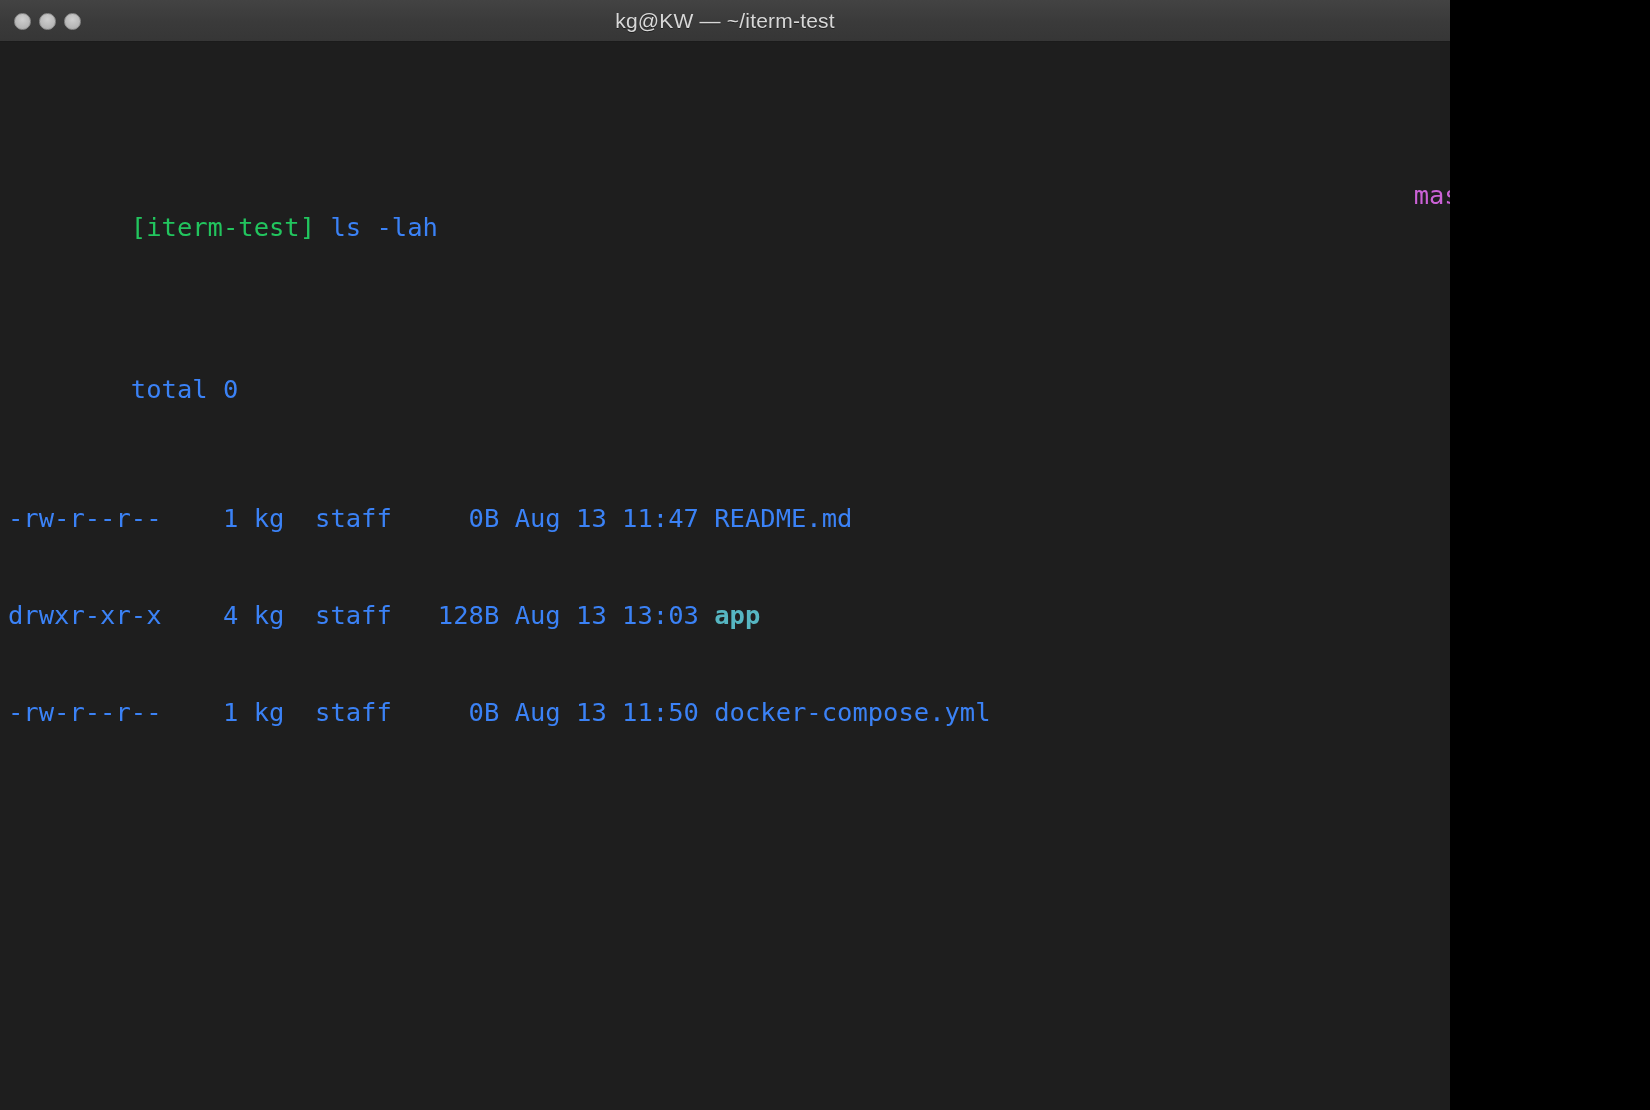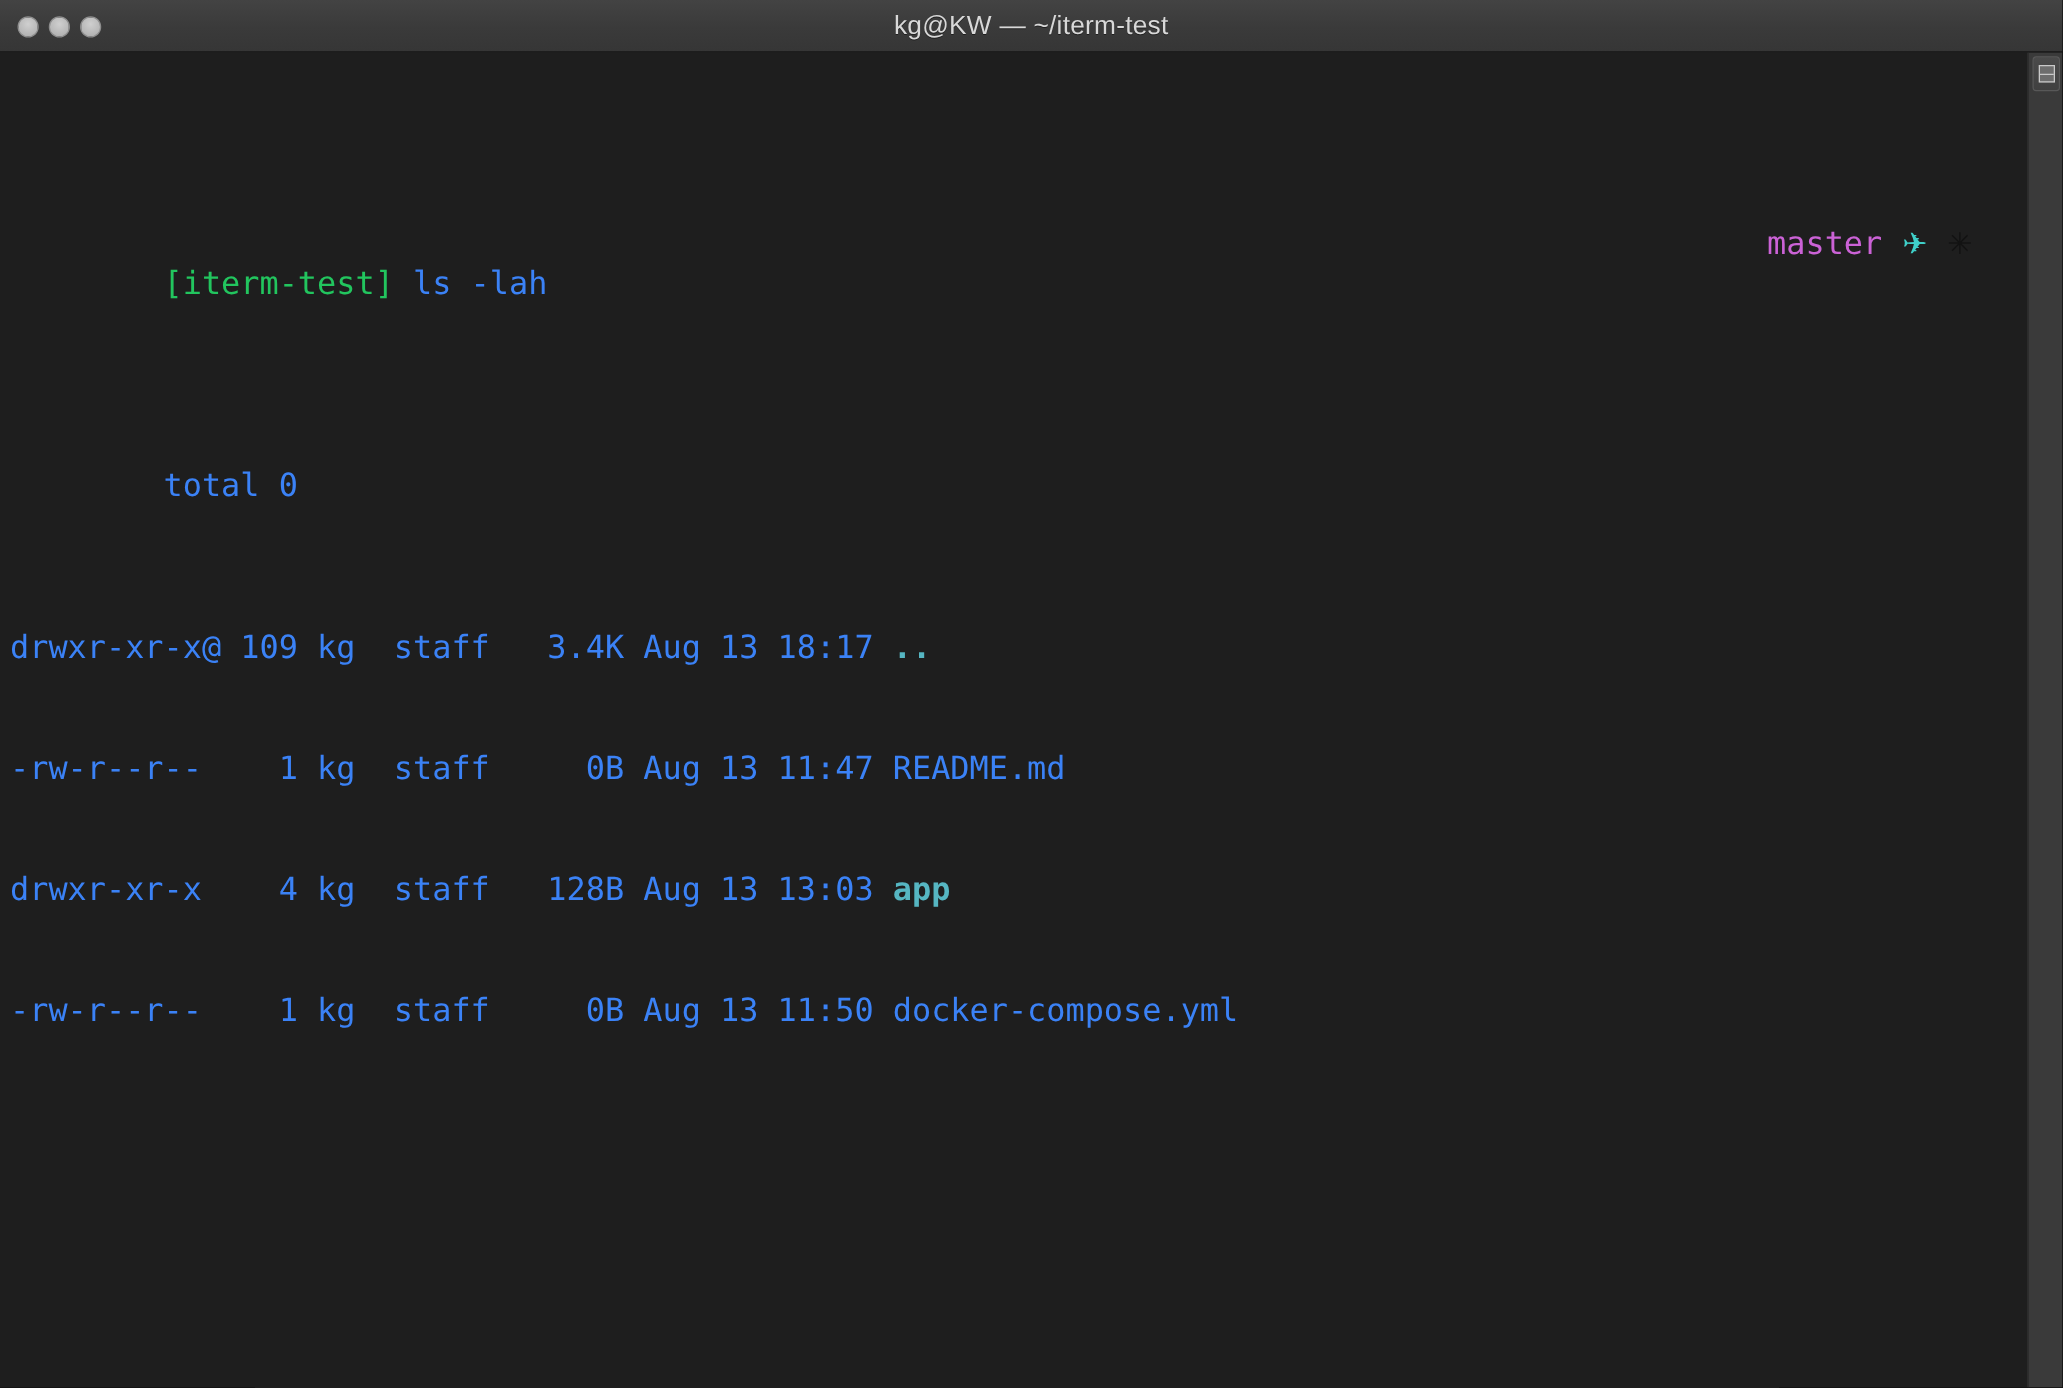--- a/index.html
+++ b/index.html
@@ -9,21 +9,21 @@
   }
   body {
     width: 1650px;
     height: 1110px;
     overflow: hidden;
     font-family: "DejaVu Sans Mono", monospace;
   }
 
   #window {
     position: relative;
-    width: 1650px;
+    width: 1450px;
     height: 1110px;
     background: #1e1e1e;
     overflow: hidden;
   }
 
   
   #titlebar {
     position: relative;
     height: 42px;
     background: linear-gradient(to bottom, #434343 0%, #3a3a3a 55%, #363636 100%);
@@ -186,21 +186,20 @@
           <span class="icon aster-ico c-aster">✳</span>
         </span>
       </div>
 
       
       <div class="line">
         <span class="c-white">total 0</span>
       </div>
 
       
-      <div class="line"><span class="c-white">drwxr-xr-x@ 109 kg  staff   3.4K Aug 13 18:17 </span><span class="c-dir">..</span></div>
       <div class="line"><span class="c-white">-rw-r--r--    1 kg  staff     0B Aug 13 11:47 </span><span class="c-white">README.md</span></div>
       <div class="line"><span class="c-white">drwxr-xr-x    4 kg  staff   128B Aug 13 13:03 </span><span class="c-dir">app</span></div>
       <div class="line"><span class="c-white">-rw-r--r--    1 kg  staff     0B Aug 13 11:50 </span><span class="c-white">docker-compose.yml</span></div>
       
       
       
       
 
       
       

